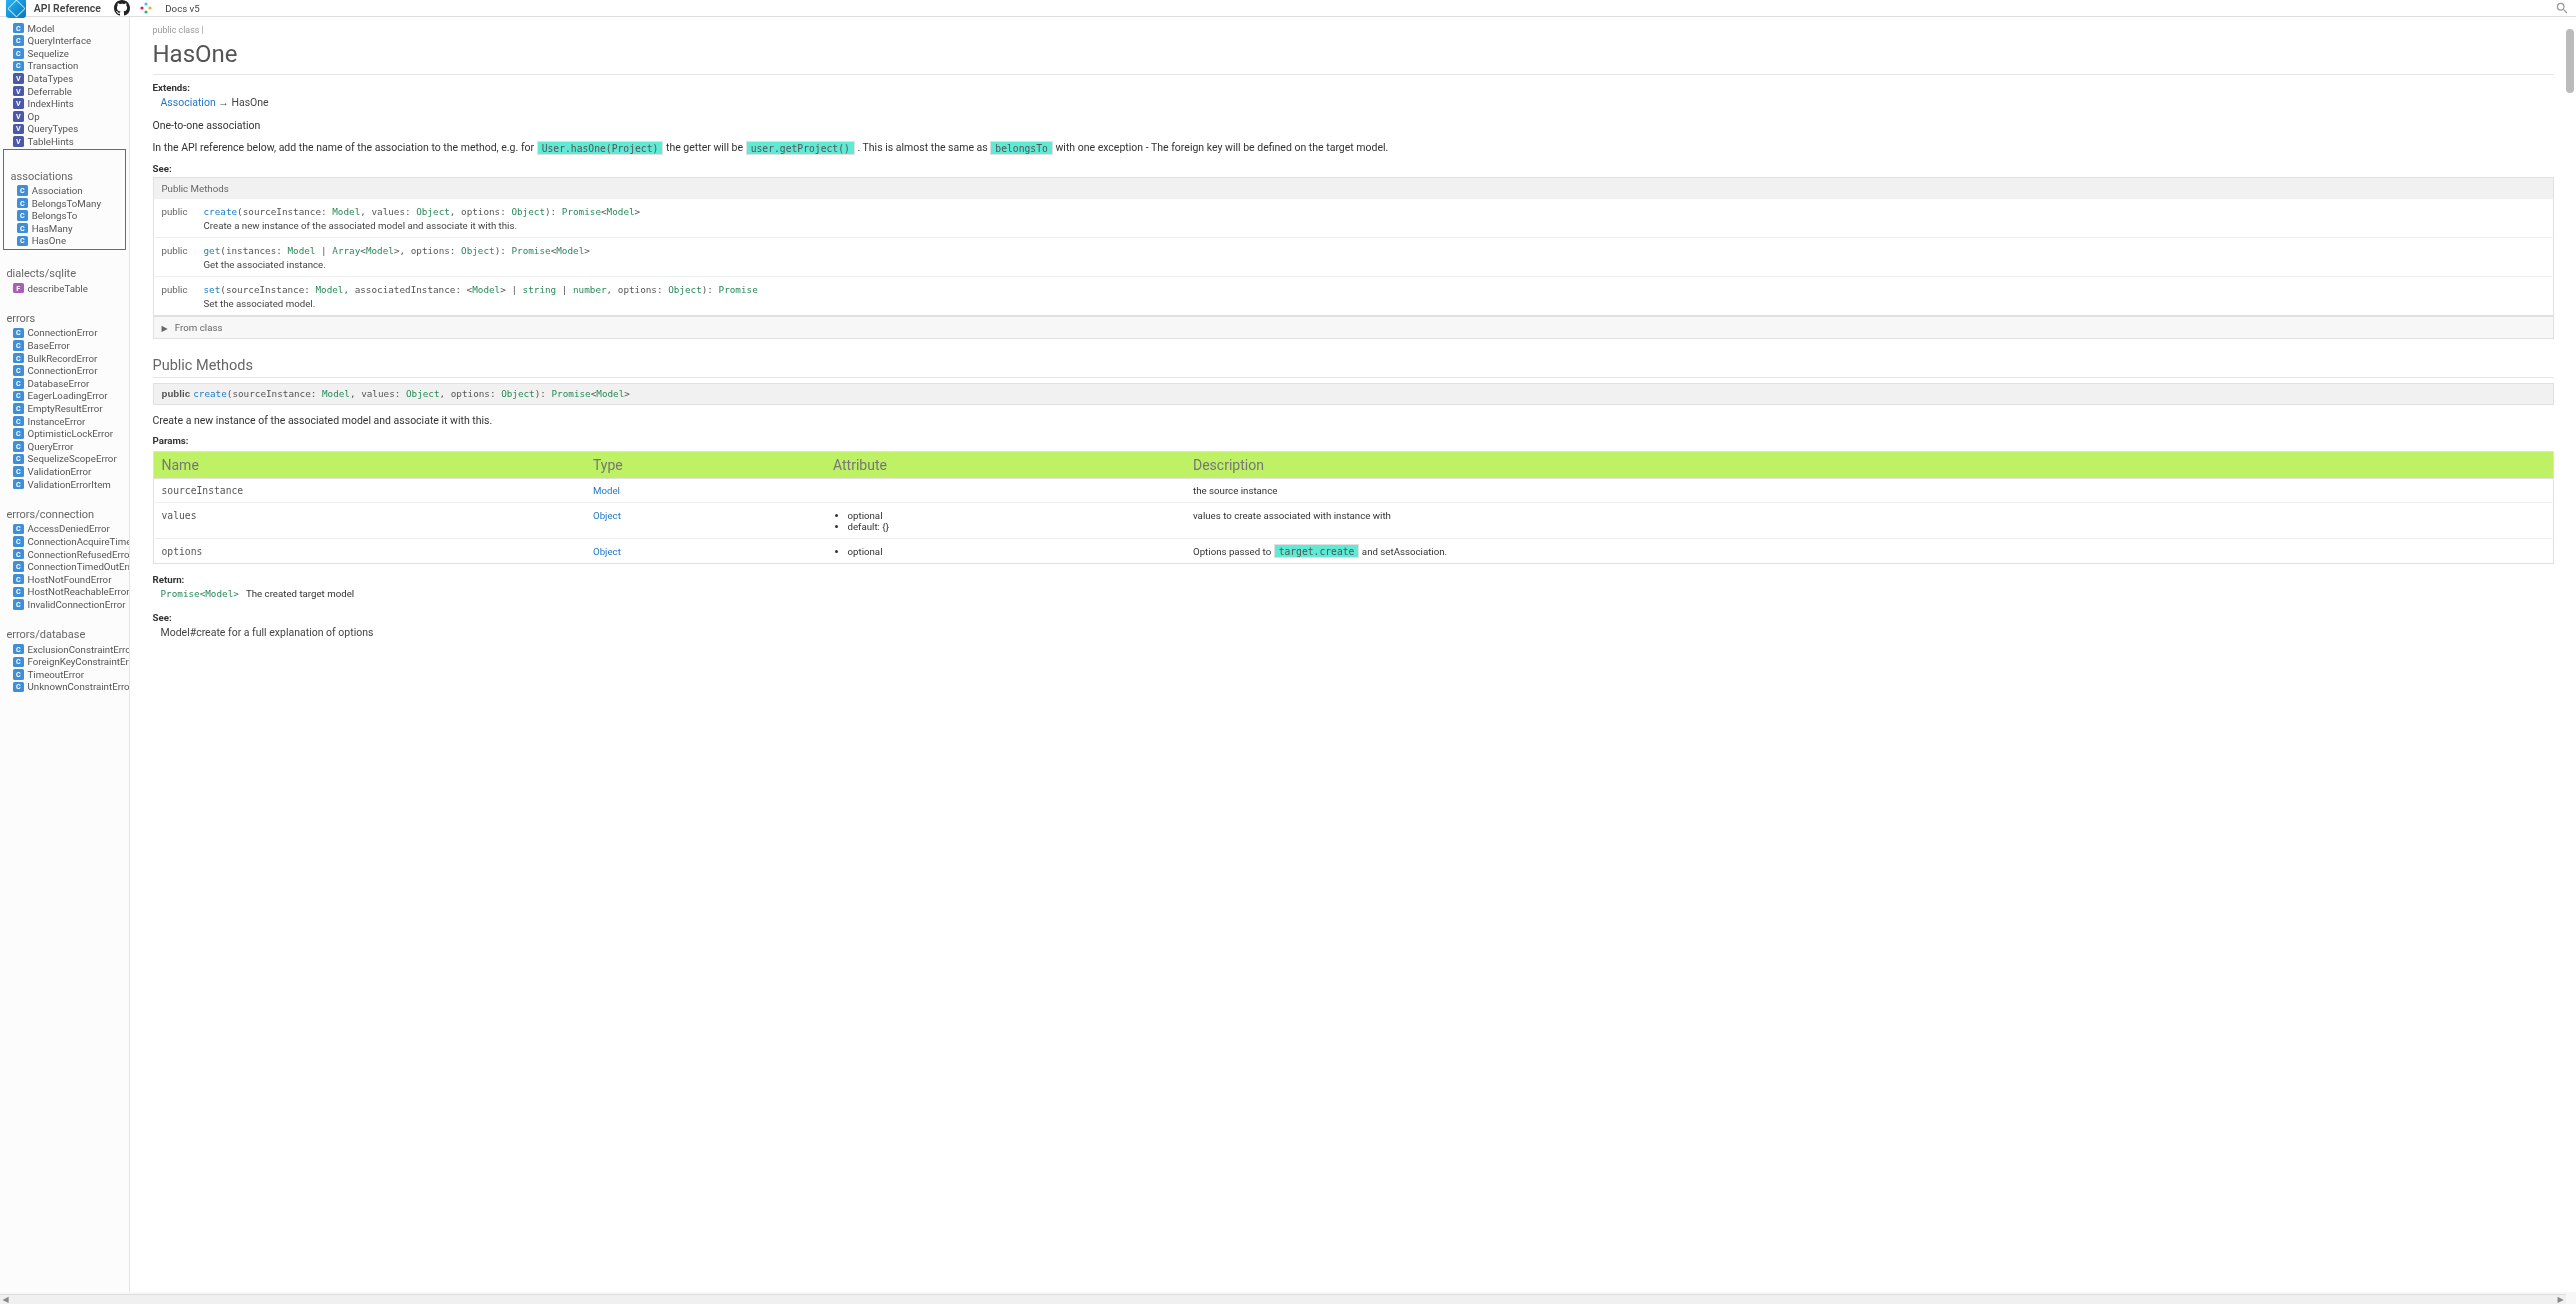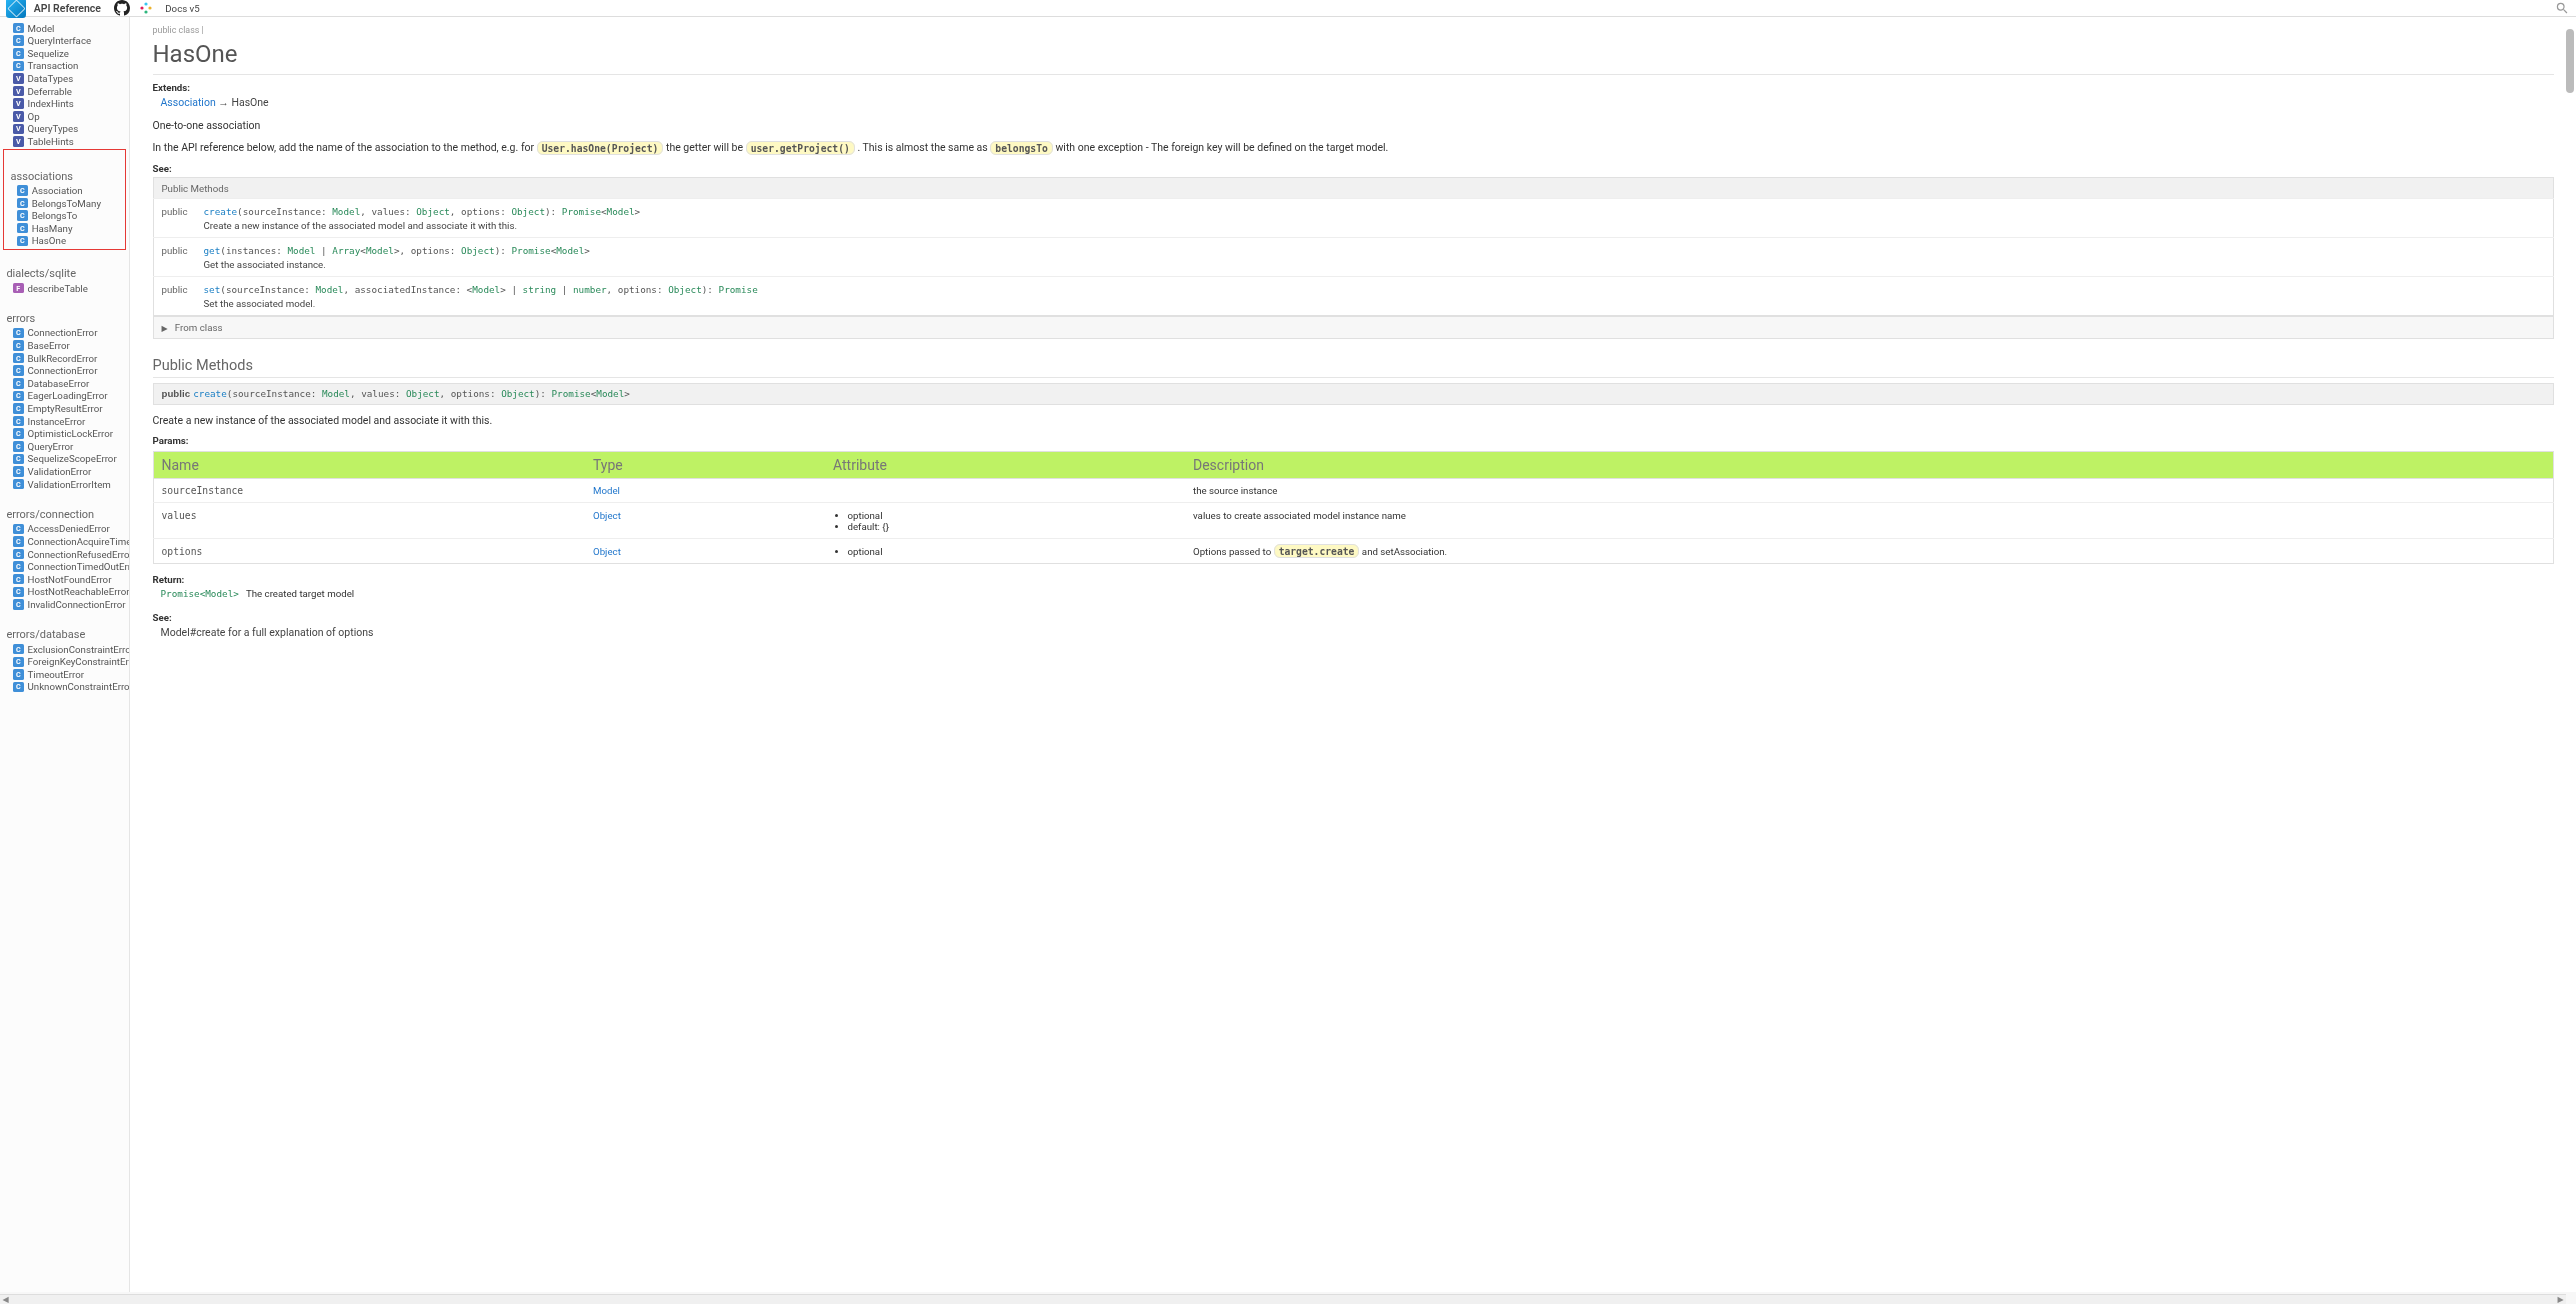--- a/index.html
+++ b/index.html
@@ -27,21 +27,21 @@
 .main { flex: 1; overflow-y: auto; background: #fff; padding: 8px 22.5px 48px; }
 .main::-webkit-scrollbar{width:9.7px}
 .main::-webkit-scrollbar-thumb{background:#ccc;border-radius:4.8px}
 .crumb { font-size: 8.9px; color: #999; }
 h1.page-title { font-size: 24px; font-weight: 400; color: #555; margin: 4.8px 0 6.4px; border-bottom: 0.8px solid #e5e5e5; padding-bottom: 6.4px; }
 h2.sec { font-size: 14.5px; font-weight: 400; color: #666; margin: 17.7px 0 4.8px; border-bottom: 0.8px solid #e5e5e5; padding-bottom: 3.2px; }
 .sub-label { font-weight: 700; font-size: 9.7px; color: #333; margin-top: 4px; }
 .sub-body { padding: 3.2px 0 3.2px 8px; font-size: 10.5px; color: #444; }
 a.link { color: #2277cc; text-decoration: none; }
 .desc { font-size: 10.5px; color: #333; margin: 6.4px 0; line-height: 1.5; }
-code.inline { font-family: Consolas, Menlo, monospace; font-size: 9.7px; background: #fef9c3; border: 0.8px solid #e0e0e0; padding: 0.8px 4px; border-radius: 6px; color: #555; font-weight: bold; }
+code.inline { font-family: Consolas, Menlo, monospace; font-size: 9.7px; background: #5eead4; border: 0.8px solid #e0e0e0; padding: 0.8px 4px; border-radius: 0; color: #555; }
 table.method-summary { width: 100%; border-collapse: collapse; border: 0.8px solid #e0e0e0; margin-top: 3.2px; }
 table.method-summary th { background: #f1f1f1; text-align: left; padding: 4.8px 8px; font-weight: 400; color: #666; font-size: 9.7px; }
 table.method-summary td { border-top: 0.8px solid #eee; padding: 6.4px 8px; vertical-align: top; font-size: 9.7px; }
 table.method-summary td.mod { width: 40px; text-align: right; color: #666; }
 .sig { font-family: Consolas, Menlo, monospace; font-size: 9.3px; }
 .sig .fn { color: #1b7fc4; }
 .sig .ty { color: #2a8a5a; }
 .sig .punc { color: #555; }
 .row-desc { padding-top: 3.2px; color: #444; font-size: 9.7px; }
 .inherited-row { border: 0.8px solid #e0e0e0; background: #f7f7f7; padding: 4.8px 8px; font-size: 9.7px; color: #666; }
@@ -341,21 +341,21 @@
           </tr>
           <tr>
             <td class="name-cell">values</td>
   <td class="type-cell"><a class="link">Object</a></td>
   <td class="attr-cell">
               <ul class="attr-list">
                 <li>optional</li>
                 <li>default: {}</li>
               </ul>
             </td>
-  <td>values to create associated model instance name</td>
+  <td>values to create associated with instance with</td>
           </tr>
           <tr>
             <td class="name-cell">options</td>
   <td class="type-cell"><a class="link">Object</a></td>
   <td class="attr-cell">
               <ul class="attr-list">
                 <li>optional</li>
               </ul>
             </td>
   <td>Options passed to <code class="inline">target.create</code> and setAssociation.</td>

